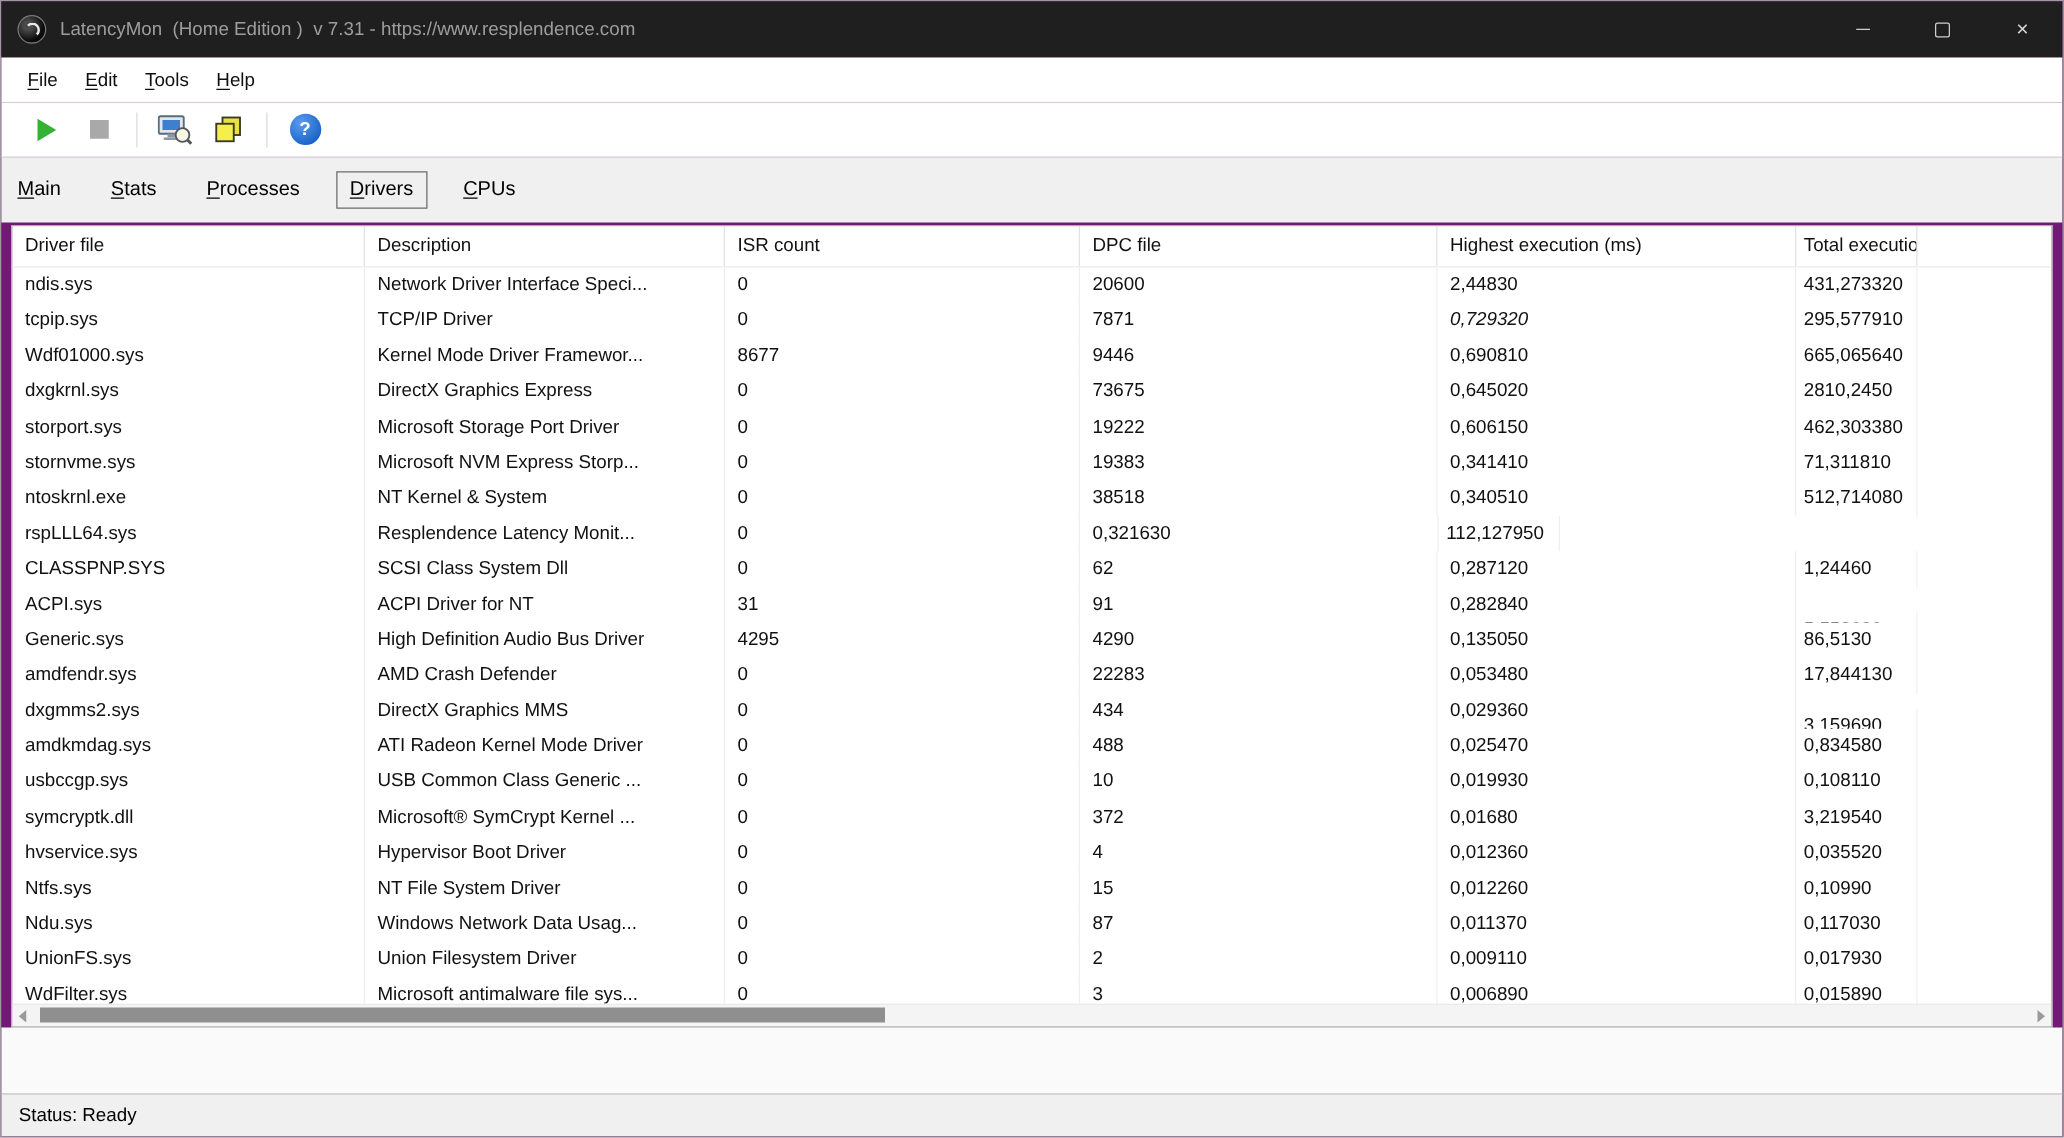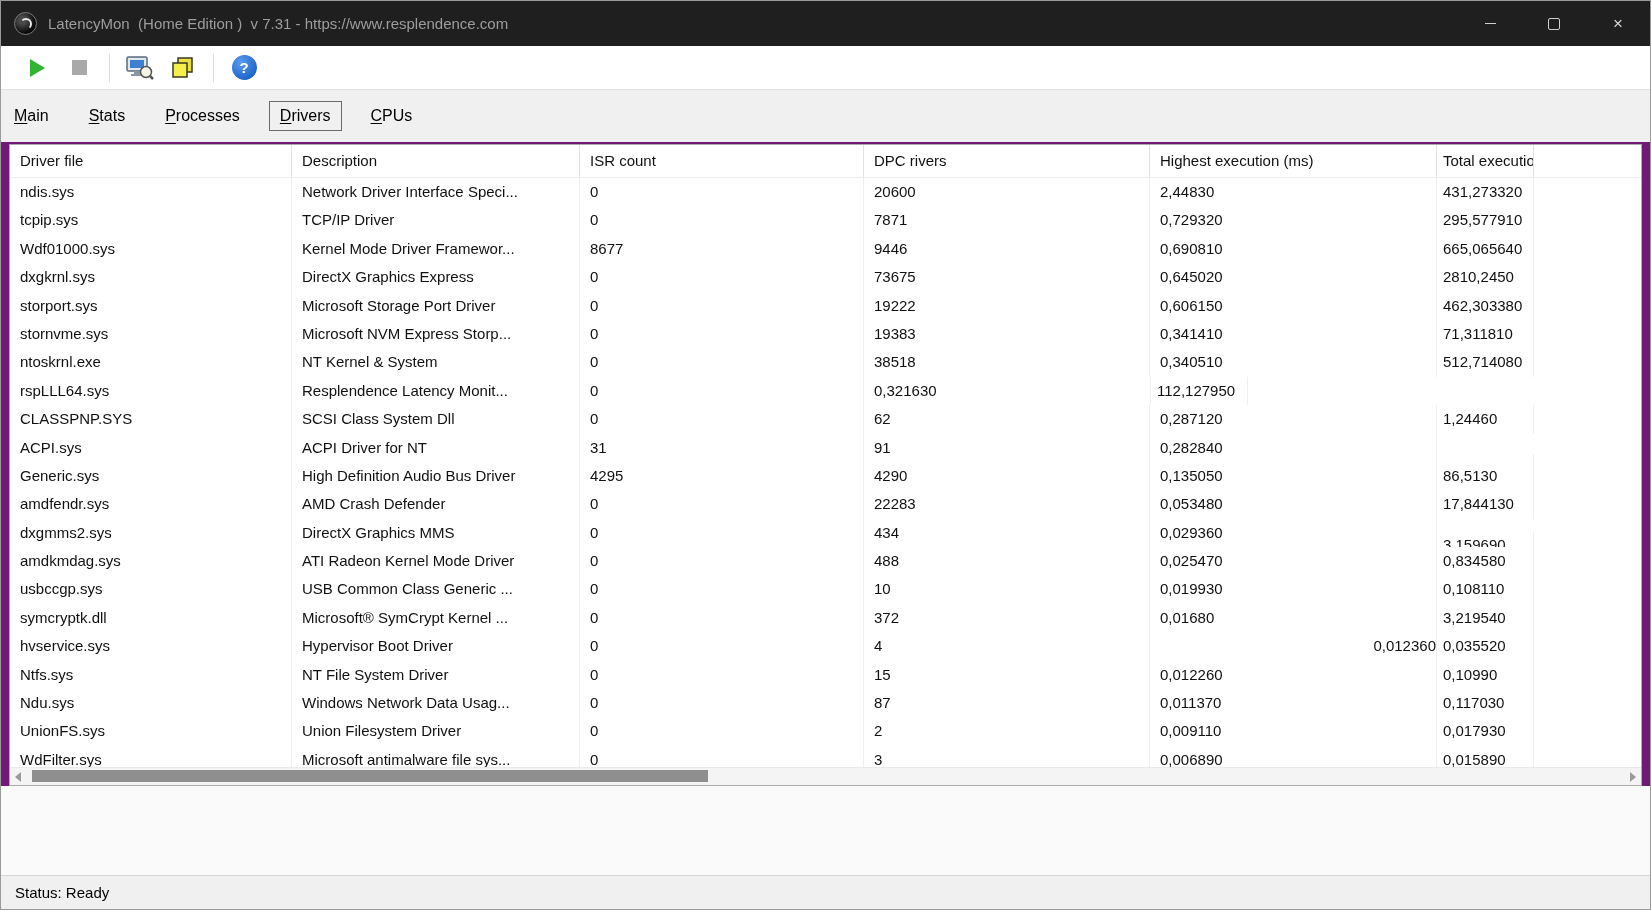--- a/index.html
+++ b/index.html
@@ -109,20 +109,26 @@
       </div>
       <div class="win-btn">
         <span class="glyph-max"></span>
       </div>
       <div class="win-btn">
         <span class="glyph-close">×</span>
       </div>
     </div>
   </div>
 
+  <div class="menubar">
+      <div class="menu-item"><u>F</u>ile</div>
+      <div class="menu-item"><u>E</u>dit</div>
+      <div class="menu-item"><u>T</u>ools</div>
+      <div class="menu-item"><u>H</u>elp</div>
+    </div>
 
   <div class="toolbar">
     <div class="tb-btn">
       <span class="icon-play"></span>
     </div>
     <div class="tb-btn">
       <span class="icon-stop"></span>
     </div>
     <div class="tb-sep"></div>
     <div class="tb-btn">
@@ -153,41 +159,41 @@
       <div class="tab"><u>P</u>rocesses</div>
       <div class="tab selected"><u>D</u>rivers</div>
       <div class="tab"><u>C</u>PUs</div>
     </div>
 
   <div class="listview">
     <div class="lv-header">
         <div class="lv-hcell c0" style="width: 282px;">Driver file</div>
         <div class="lv-hcell c1" style="width: 288px;">Description</div>
         <div class="lv-hcell c2" style="width: 284px;">ISR count</div>
-        <div class="lv-hcell c3" style="width: 286px;">DPC rivers</div>
+        <div class="lv-hcell c3" style="width: 286px;">DPC file</div>
         <div class="lv-hcell c4" style="width: 287px;">Highest execution (ms)</div>
         <div class="lv-hcell c5" style="width: 97px;">Total execution (ms)</div>
         <div class="lv-hcell filler"></div>
       </div>
     <div class="lv-rows">
         <div class="lv-row">
           <div class="lv-cell c0" style="width: 282px;">ndis.sys</div>
           <div class="lv-cell c1" style="width: 288px;">Network Driver Interface Speci...</div>
           <div class="lv-cell c2" style="width: 284px;">0</div>
           <div class="lv-cell c3" style="width: 286px;">20600</div>
           <div class="lv-cell c4" style="width: 287px;">2,44830</div>
           <div class="lv-cell c5" style="width: 97px;">431,273320</div>
           <div class="lv-cell filler"></div>
         </div>
         <div class="lv-row">
           <div class="lv-cell c0" style="width: 282px;">tcpip.sys</div>
           <div class="lv-cell c1" style="width: 288px;">TCP/IP Driver</div>
           <div class="lv-cell c2" style="width: 284px;">0</div>
           <div class="lv-cell c3" style="width: 286px;">7871</div>
-          <div class="lv-cell c4" style="width: 287px;">0,729320</div>
+          <div class="lv-cell c4" style="width: 287px; font-style: italic;">0,729320</div>
           <div class="lv-cell c5" style="width: 97px;">295,577910</div>
           <div class="lv-cell filler"></div>
         </div>
         <div class="lv-row">
           <div class="lv-cell c0" style="width: 282px;">Wdf01000.sys</div>
           <div class="lv-cell c1" style="width: 288px;">Kernel Mode Driver Framewor...</div>
           <div class="lv-cell c2" style="width: 284px;">8677</div>
           <div class="lv-cell c3" style="width: 286px;">9446</div>
           <div class="lv-cell c4" style="width: 287px;">0,690810</div>
           <div class="lv-cell c5" style="width: 97px;">665,065640</div>
@@ -307,21 +313,21 @@
           <div class="lv-cell c3" style="width: 286px;">372</div>
           <div class="lv-cell c4" style="width: 287px;">0,01680</div>
           <div class="lv-cell c5" style="width: 97px;">3,219540</div>
           <div class="lv-cell filler"></div>
         </div>
         <div class="lv-row">
           <div class="lv-cell c0" style="width: 282px;">hvservice.sys</div>
           <div class="lv-cell c1" style="width: 288px;">Hypervisor Boot Driver</div>
           <div class="lv-cell c2" style="width: 284px;">0</div>
           <div class="lv-cell c3" style="width: 286px;">4</div>
-          <div class="lv-cell c4" style="width: 287px; text-align: right;">0,012360</div>
+          <div class="lv-cell c4" style="width: 287px;">0,012360</div>
           <div class="lv-cell c5" style="width: 97px;">0,035520</div>
           <div class="lv-cell filler"></div>
         </div>
         <div class="lv-row">
           <div class="lv-cell c0" style="width: 282px;">Ntfs.sys</div>
           <div class="lv-cell c1" style="width: 288px;">NT File System Driver</div>
           <div class="lv-cell c2" style="width: 284px;">0</div>
           <div class="lv-cell c3" style="width: 286px;">15</div>
           <div class="lv-cell c4" style="width: 287px;">0,012260</div>
           <div class="lv-cell c5" style="width: 97px;">0,10990</div>

